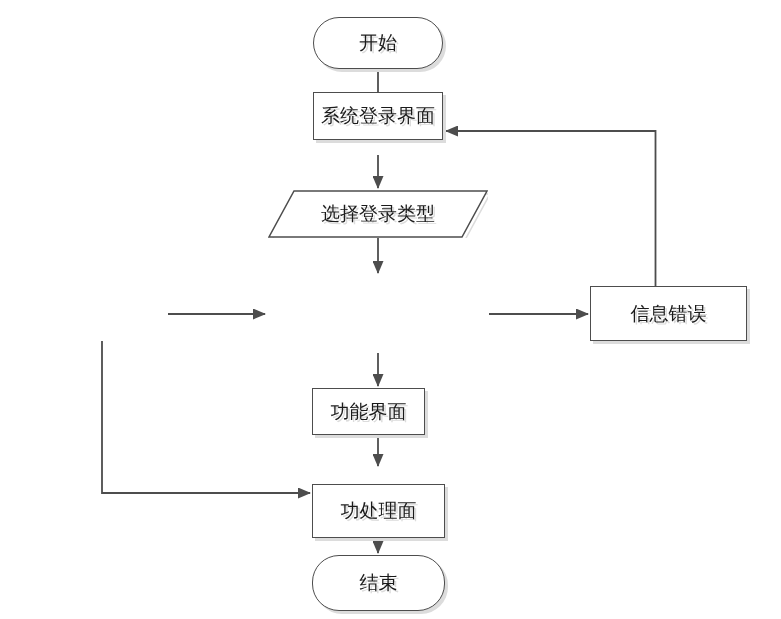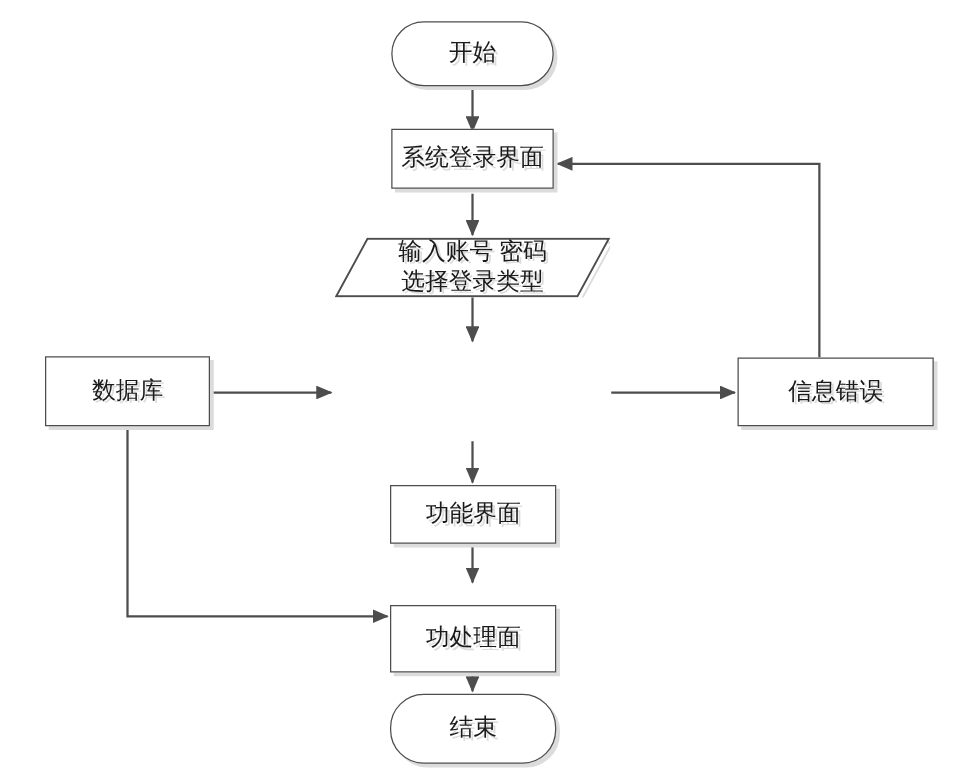--- a/index.html
+++ b/index.html
@@ -34,26 +34,26 @@
     box-shadow:3px 3px 0 var(--shadow);
   }
   .oval{
     background:var(--fill);
     border:1.5px solid var(--border);
     box-shadow:3px 3px 0 var(--shadow);
     border-radius:27px;
   }
   
   #start   {left:313px;top:17px; width:130px;height:52px;}
-  #login   {left:313px;top:103px;width:130px;height:48px;}
+  #login   {left:313px;top:92px;width:130px;height:48px;}
   #input   {left:268px;top:190px;width:220px;height:48px;background:transparent;border:none;box-shadow:none;}
   #verify  {left:267px;top:275px;width:222px;height:78px;background:transparent;border:none;box-shadow:none;}
   #database{left:36px; top:285px;width:132px;height:56px;}
   #error   {left:590px;top:286px;width:157px;height:55px;}
-  #function{left:312px;top:388px;width:133px;height:47px;}
+  #function{left:312px;top:388px;width:113px;height:47px;}
   #process {left:312px;top:468px;width:133px;height:54px;margin-top:16px;}
   #end     {left:312px;top:555px;width:133px;height:56px;}
   .shape-svg{position:absolute;left:0;top:0;width:100%;height:100%;}
   .shape-label{position:relative;z-index:2;}
   .poly-shadow{fill:none;stroke:var(--shadow);stroke-width:1.5;}
   .poly-main{fill:var(--fill);stroke:var(--border);stroke-width:1.5;}
   #connectors{position:absolute;left:0;top:0;z-index:1;}
   .connector{stroke:var(--line);stroke-width:1.8;fill:none;stroke-linejoin:miter;}
   .arrowhead{fill:var(--line);}
   #watermark{
@@ -94,29 +94,25 @@
   <div id="login" class="node rect">
     <span class="shape-label">系统登录界面</span>
   </div>
 
   <div id="input" class="node">
     <svg class="shape-svg" viewBox="0 0 220 48">
       <polygon class="poly-shadow" points="29,4 222,4 197,50 4,50"></polygon>
       <polygon class="poly-main" points="26,1 219,1 194,47 1,47"></polygon>
     </svg>
     <span class="shape-label">
-      <div>输入账号 密码</div>
       <div>选择登录类型</div>
     </span>
   </div>
 
 
-  <div id="database" class="node rect">
-    <span class="shape-label">数据库</span>
-  </div>
 
   <div id="error" class="node rect">
     <span class="shape-label">信息错误</span>
   </div>
 
   <div id="function" class="node rect">
     <span class="shape-label">功能界面</span>
   </div>
 
   <div id="process" class="node rect">

